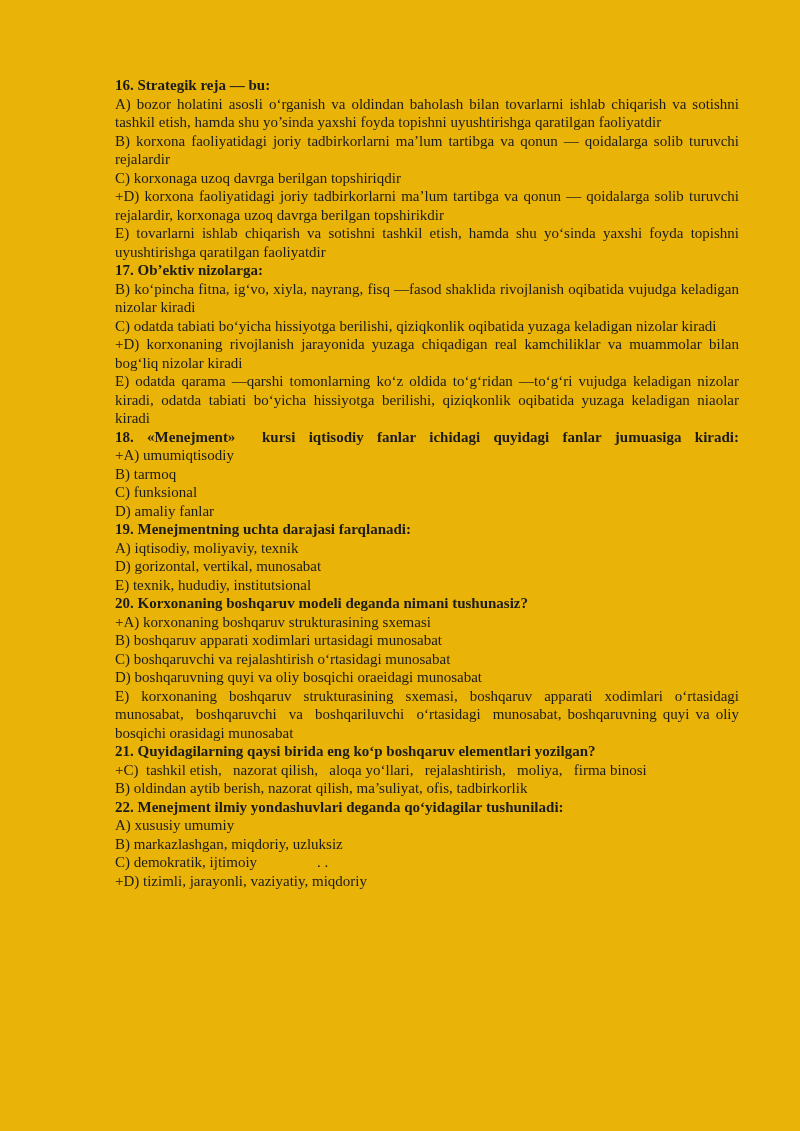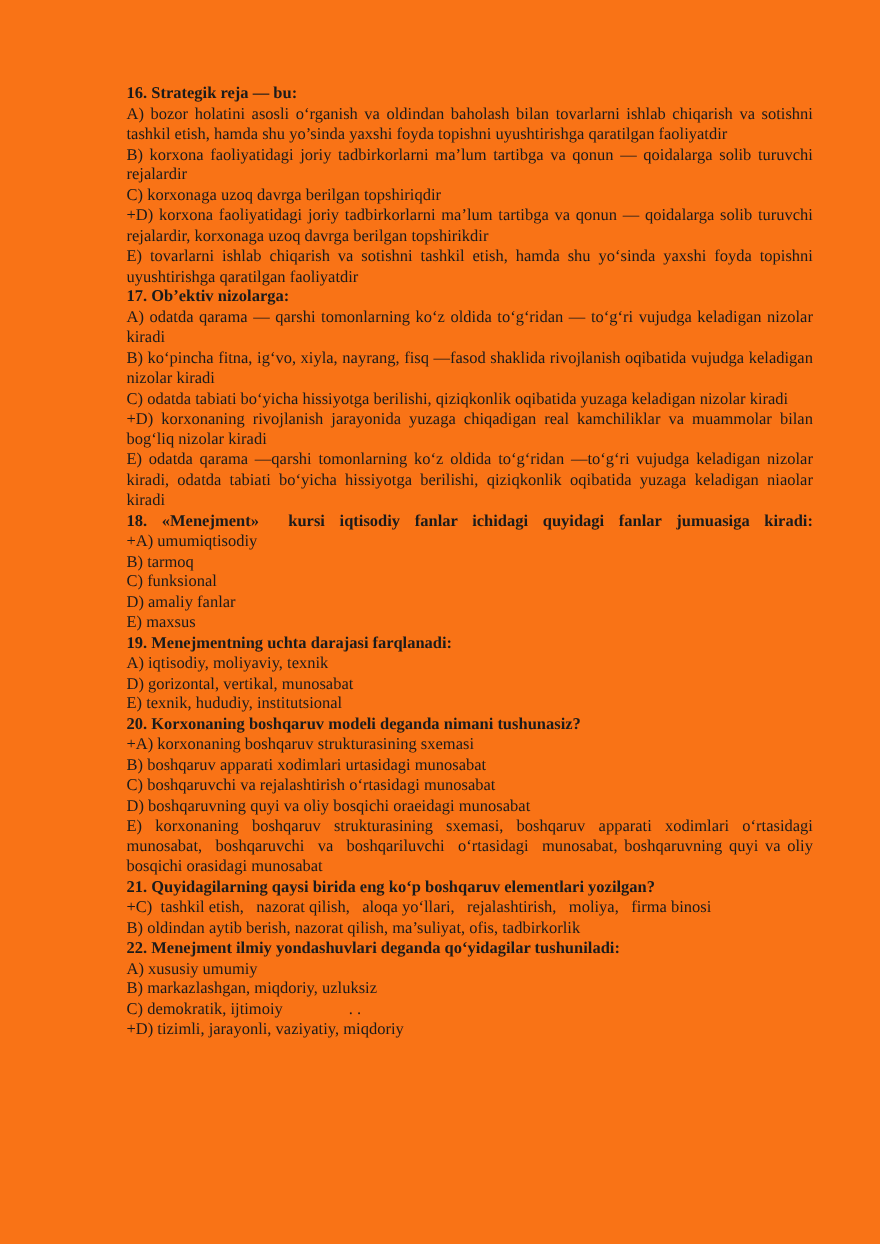--- a/index.html
+++ b/index.html
@@ -4,21 +4,21 @@
 <style>
   html, body {
     margin: 0;
     padding: 0;
     background: #ffffff;
   }
   .page {
     position: relative;
     width: 800px;
     height: 1131px;
-    background: #f97316;
+    background: #eab308;
     overflow: hidden;
   }
   .content {
     position: absolute;
     left: 115px;
     top: 76px;
     width: 624px;
     font-family: "Liberation Serif", "DejaVu Serif", serif;
     font-size: 15px;
     line-height: 18.5px;
@@ -48,34 +48,32 @@
     <p class="q-heading">16. Strategik reja — bu:</p>
   <p class="opt">A) bozor holatini asosli oʻrganish va oldindan baholash bilan tovarlarni ishlab chiqarish va sotishni tashkil etish, hamda shu yo’sinda yaxshi foyda topishni uyushtirishga qaratilgan faoliyatdir</p>
         <p class="opt">B) korxona faoliyatidagi joriy tadbirkorlarni ma’lum tartibga va qonun — qoidalarga solib turuvchi rejalardir</p>
         <p class="opt">C) korxonaga uzoq davrga berilgan topshiriqdir</p>
         <p class="opt">+D) korxona faoliyatidagi joriy tadbirkorlarni ma’lum tartibga va qonun — qoidalarga solib turuvchi rejalardir, korxonaga uzoq davrga berilgan topshirikdir</p>
         <p class="opt">E) tovarlarni ishlab chiqarish va sotishni tashkil etish, hamda shu yoʻsinda yaxshi foyda topishni uyushtirishga qaratilgan faoliyatdir</p>
       </div>
 
   <div class="question">
     <p class="q-heading">17. Ob’ektiv nizolarga:</p>
-  <p class="opt">A) odatda qarama — qarshi tomonlarning koʻz oldida toʻgʻridan — toʻgʻri vujudga keladigan nizolar kiradi</p>
         <p class="opt">B) koʻpincha fitna, igʻvo, xiyla, nayrang, fisq —fasod shaklida rivojlanish oqibatida vujudga keladigan nizolar kiradi</p>
         <p class="opt">C) odatda tabiati boʻyicha hissiyotga berilishi, qiziqkonlik oqibatida yuzaga keladigan nizolar kiradi</p>
         <p class="opt">+D) korxonaning rivojlanish jarayonida yuzaga chiqadigan real kamchiliklar va muammolar bilan bogʻliq nizolar kiradi</p>
         <p class="opt">E) odatda qarama —qarshi tomonlarning koʻz oldida toʻgʻridan —toʻgʻri vujudga keladigan nizolar kiradi, odatda tabiati boʻyicha hissiyotga berilishi, qiziqkonlik oqibatida yuzaga keladigan niaolar kiradi</p>
       </div>
 
   <div class="question">
     <p class="q-heading justify-last">18. «Menejment»  kursi iqtisodiy fanlar ichidagi quyidagi fanlar jumuasiga kiradi:</p>
   <p class="opt">+A) umumiqtisodiy</p>
         <p class="opt">B) tarmoq</p>
         <p class="opt">C) funksional</p>
         <p class="opt">D) amaliy fanlar</p>
-        <p class="opt">E) maxsus</p>
       </div>
 
   <div class="question">
     <p class="q-heading">19. Menejmentning uchta darajasi farqlanadi:</p>
   <p class="opt">A) iqtisodiy, moliyaviy, texnik</p>
         <p class="opt">D) gorizontal, vertikal, munosabat</p>
         <p class="opt">E) texnik, hududiy, institutsional</p>
       </div>
 
   <div class="question">

